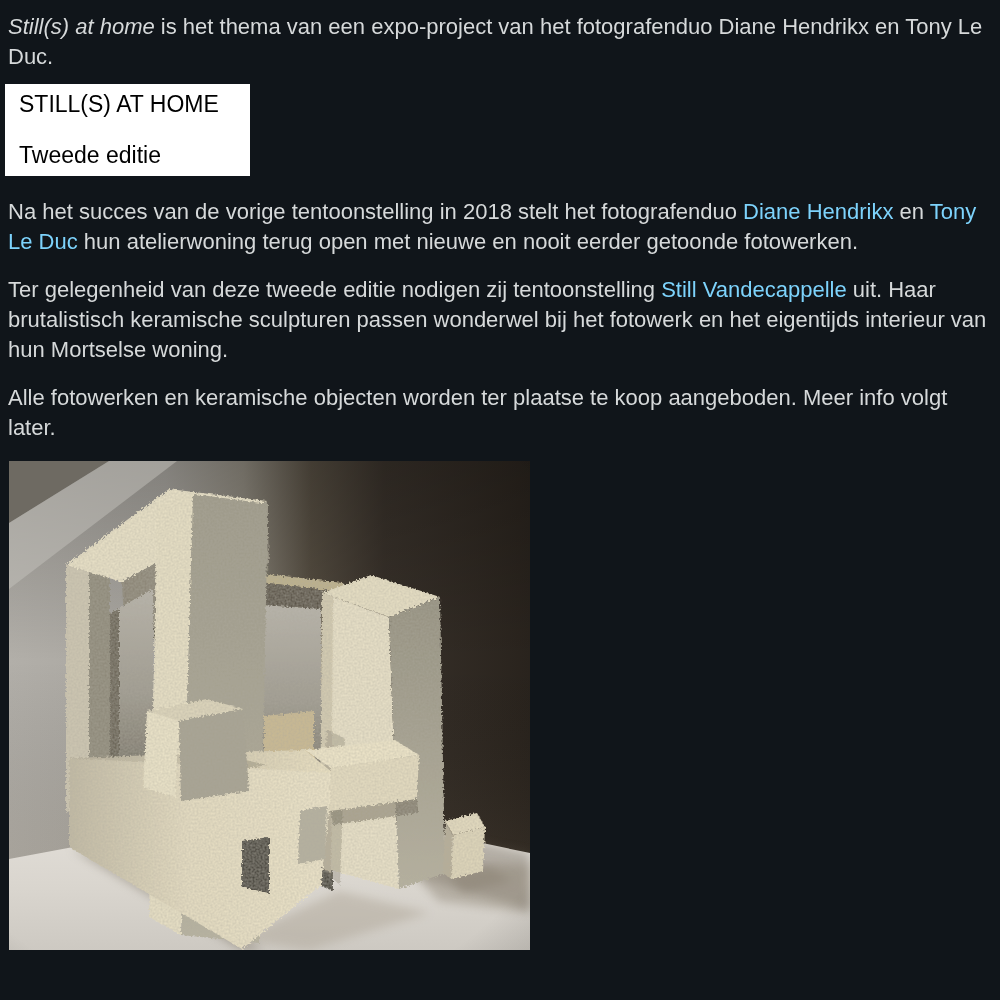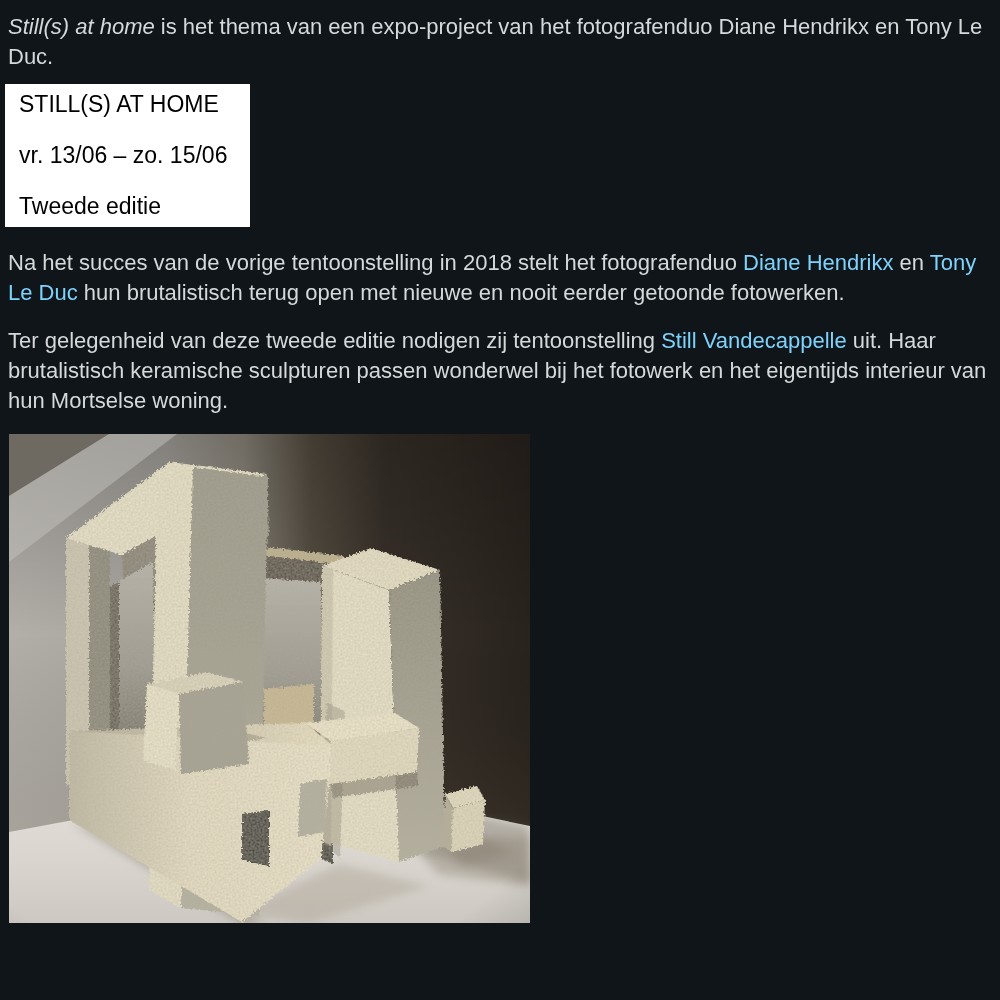--- a/index.html
+++ b/index.html
@@ -29,27 +29,27 @@
 </style>
 </head>
 <body>
 
 <div class="page">
 
   <p class="para intro"><span class="i">Still(s) at home</span><span> is het thema van een expo-project van het fotografenduo Diane Hendrikx en Tony Le Duc.</span></p>
 
   <div class="info-box">
     <p>STILL(S) AT HOME</p>
-    <p>vr. 13/06 – zo. 15/06</p>
     <p>Tweede editie</p>
   </div>
 
   <div>
-    <p class="para"><span>Na het succes van de vorige tentoonstelling in 2018 stelt het fotografenduo </span><span class="b">Diane Hendrikx</span><span> en </span><span class="b">Tony Le Duc</span><span> hun brutalistisch terug open met nieuwe en nooit eerder getoonde fotowerken.</span></p>
+    <p class="para"><span>Na het succes van de vorige tentoonstelling in 2018 stelt het fotografenduo </span><span class="b">Diane Hendrikx</span><span> en </span><span class="b">Tony Le Duc</span><span> hun atelierwoning terug open met nieuwe en nooit eerder getoonde fotowerken.</span></p>
     <p class="para"><span>Ter gelegenheid van deze tweede editie nodigen zij tentoonstelling </span><span class="b">Still Vandecappelle</span><span> uit. Haar brutalistisch keramische sculpturen passen wonderwel bij het fotowerk en het eigentijds interieur van hun Mortselse woning.</span></p>
+    <p class="para"><span>Alle fotowerken en keramische objecten worden ter plaatse te koop aangeboden. Meer info volgt later.</span></p>
   </div>
 
   <figure class="photo">
     <svg width="521" height="489" viewBox="0 0 521 489" xmlns="http://www.w3.org/2000/svg">
       <defs>
         <linearGradient id="wallG" x1="0" y1="0" x2="1" y2="0">
           <stop offset="0" stop-color="#b2afa9"></stop>
           <stop offset="0.30" stop-color="#a7a49e"></stop>
           <stop offset="0.45" stop-color="#8e897e"></stop>
           <stop offset="0.58" stop-color="#554d41"></stop>

